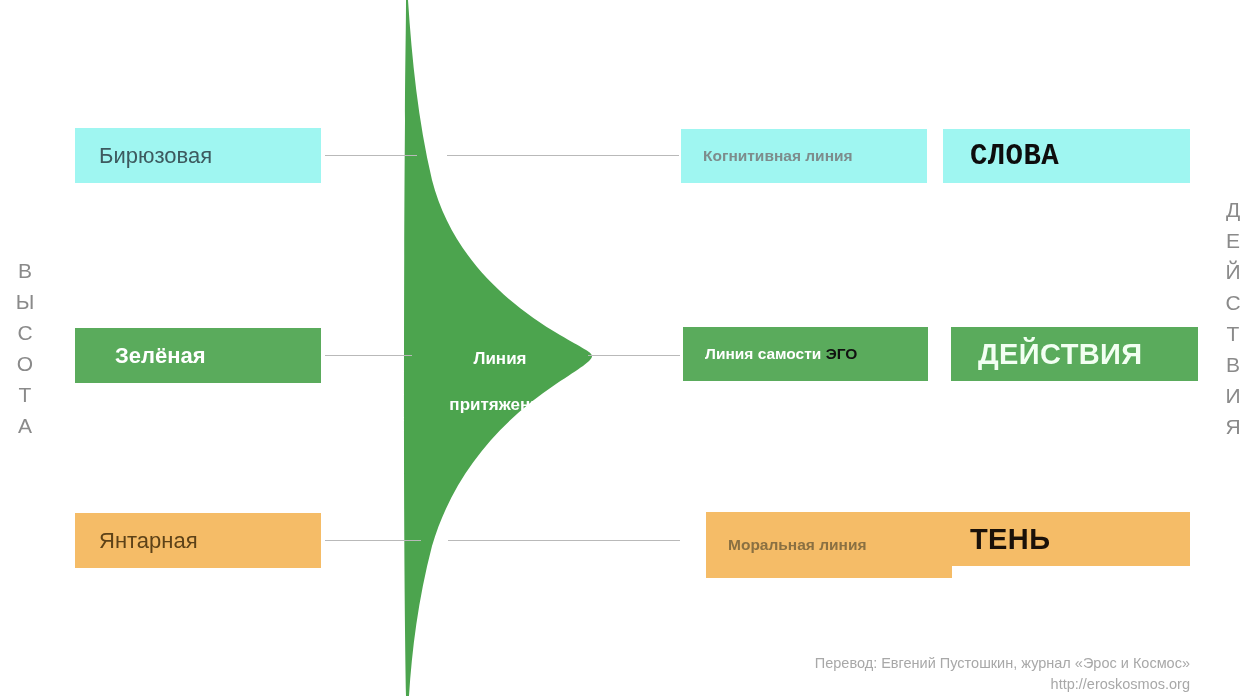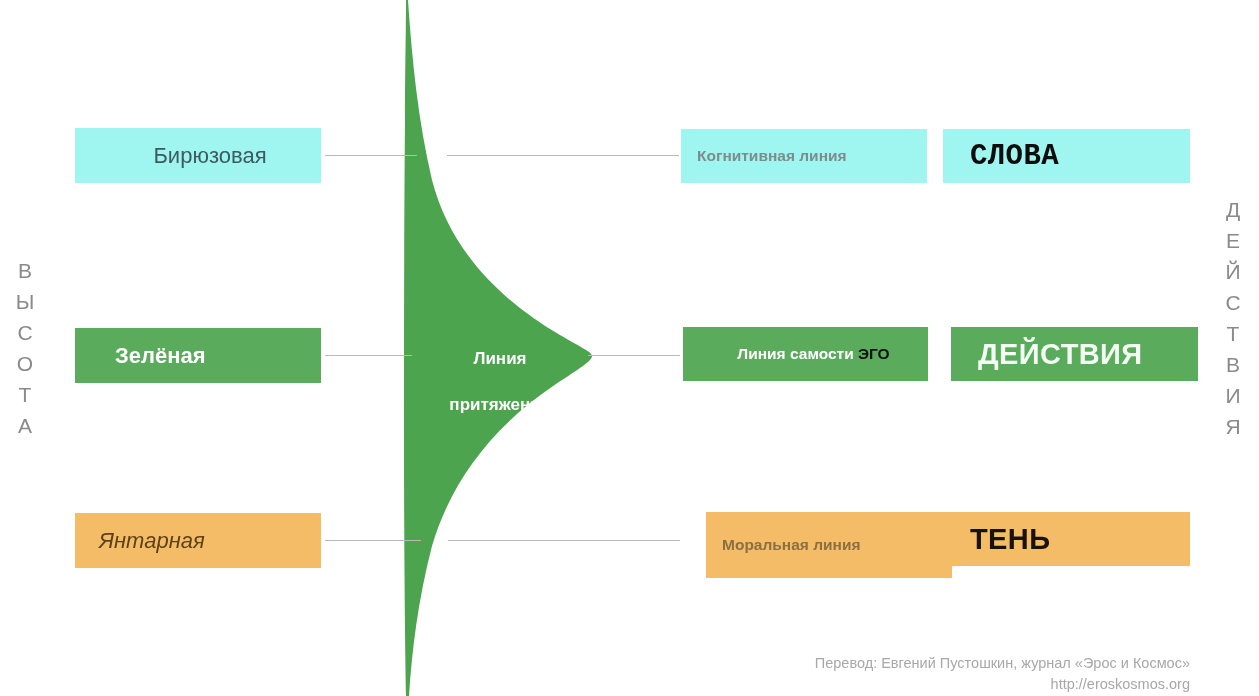--- a/index.html
+++ b/index.html
@@ -45,24 +45,24 @@
 
   .turq{background:#9ff6f1;}
   .green{background:#5aab5c;}
   .amber{background:#f5bc67;}
 
   
   .stage-label{padding-left:24px;}
   .stage-label .txt{font-size:22px;}
   .lbl-turq{color:#3d5a5f;font-weight:400;}
   .lbl-green{color:#ffffff;font-weight:700;}
-  .lbl-amber{color:#5d4218;font-weight:400;font-style:italic;}
+  .lbl-amber{color:#5d4218;font-weight:400;}
 
   
-  .line-label{padding-left:16px;}
+  .line-label{padding-left:22px;}
   .line-label .txt{font-size:15.5px;font-weight:700;}
   .ll-turq{color:#7d8c8c;}
   .ll-green{color:#ffffff;}
   .ll-amber{color:#8a7042;}
   .ll-green .ego{color:#111111;font-weight:700;}
 
   
   .word-box{padding-left:27px;}
   .word-box .txt{font-size:29px;font-weight:700;letter-spacing:0.4px;}
   .wb-turq{color:#0d0d0d;font-family:Liberation Mono, monospace;}
@@ -132,37 +132,37 @@
     <span>Д</span>
     <span>Е</span>
     <span>Й</span>
     <span>С</span>
     <span>Т</span>
     <span>В</span>
     <span>И</span>
     <span>Я</span>
   </div>
 
-  <div class="box turq stage-label" style="left:75px;top:128px;width:246px;height:55px;justify-content:center;">
+  <div class="box turq stage-label" style="left:75px;top:128px;width:246px;height:55px;">
     <span class="txt lbl-turq">Бирюзовая</span>
   </div>
 
   <div class="box turq line-label" style="left:681px;top:129px;width:246px;height:54px;">
     <span class="txt ll-turq">Когнитивная линия</span>
   </div>
 
   <div class="box turq word-box" style="left:943px;top:129px;width:247px;height:54px;">
     <span class="txt wb-turq">СЛОВА</span>
   </div>
 
   <div class="box green stage-label" style="left:75px;top:328px;width:246px;height:55px;padding-left:40px;">
     <span class="txt lbl-green">Зелёная</span>
   </div>
 
-  <div class="box green line-label" style="left:683px;top:327px;width:245px;height:54px;justify-content:center;">
+  <div class="box green line-label" style="left:683px;top:327px;width:245px;height:54px;">
     <span class="txt ll-green"><span>Линия самости </span><span class="ego">ЭГО</span></span>
   </div>
 
   <div class="box green word-box" style="left:943px;top:327px;width:247px;height:54px;margin-left:8px;">
     <span class="txt wb-green">ДЕЙСТВИЯ</span>
   </div>
 
   <div class="box amber stage-label" style="left:75px;top:513px;width:246px;height:55px;">
     <span class="txt lbl-amber">Янтарная</span>
   </div>

